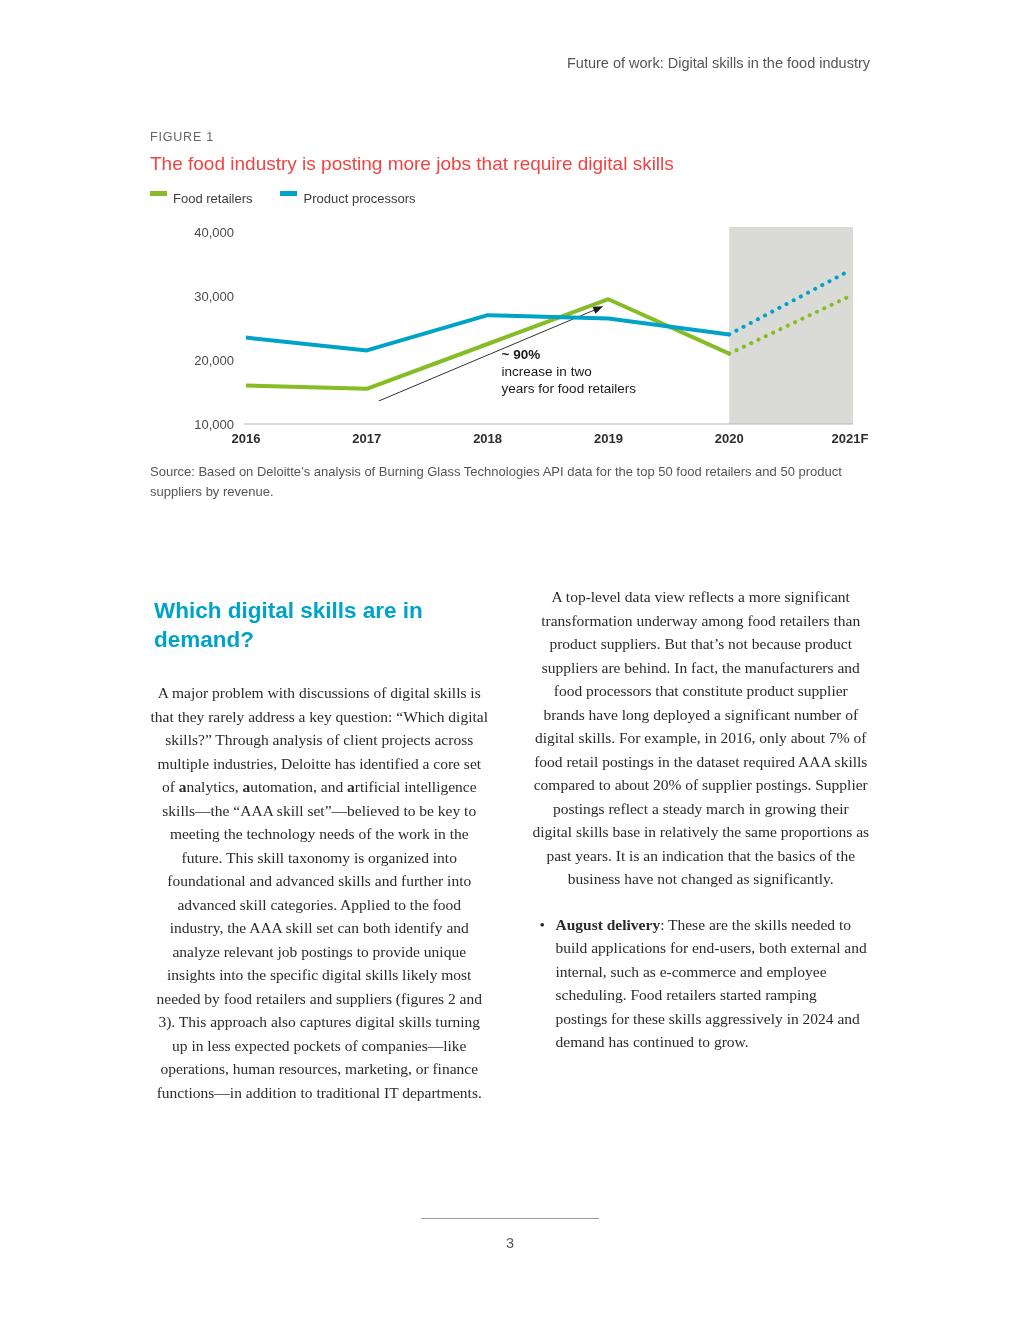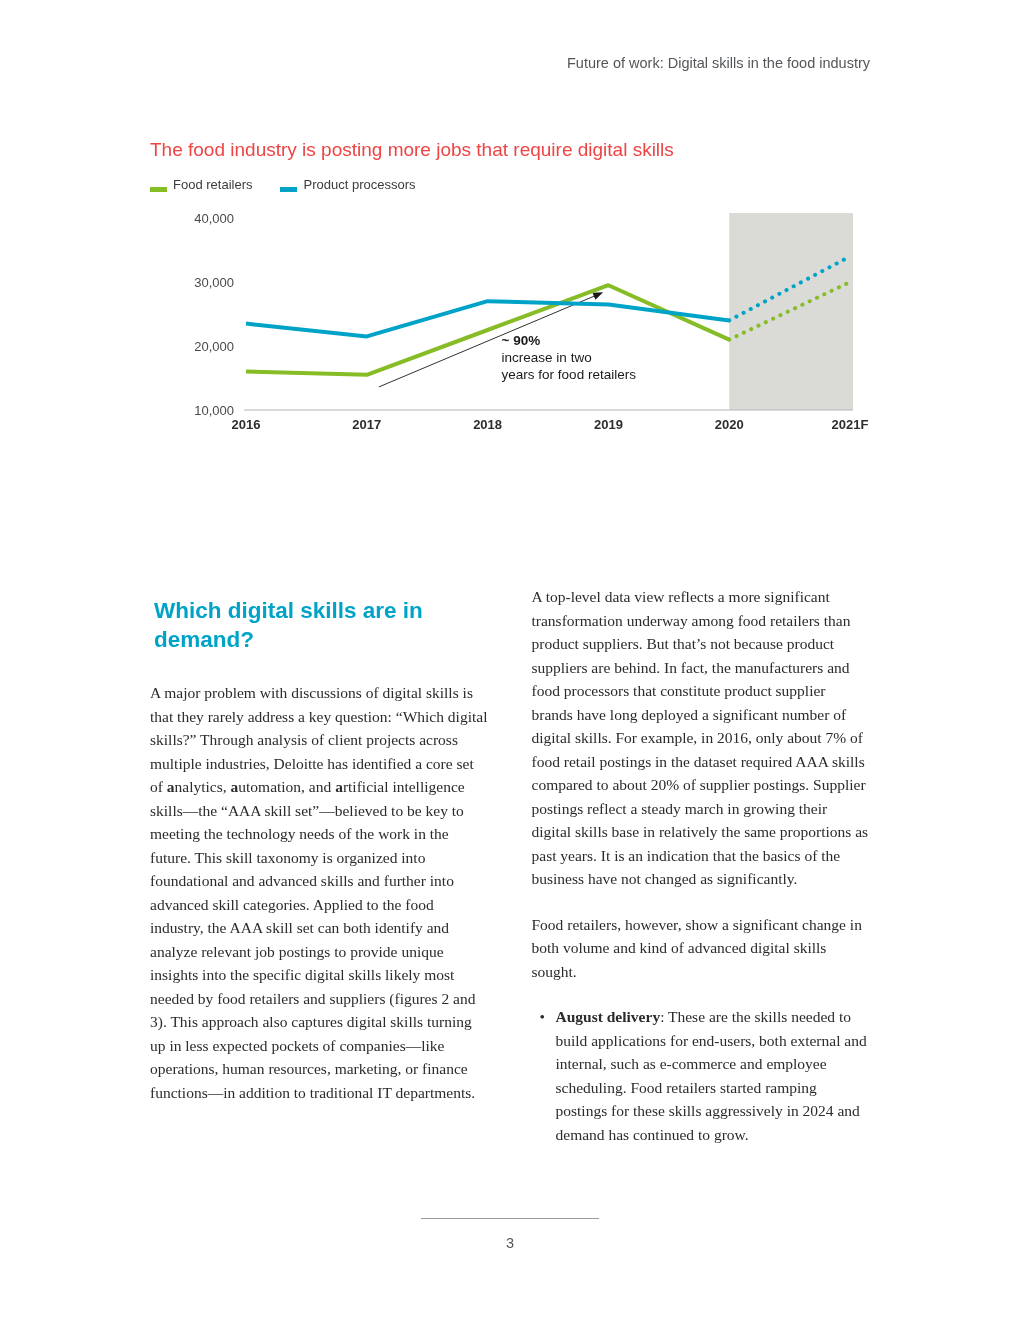--- a/index.html
+++ b/index.html
@@ -39,21 +39,21 @@
     font-weight: 400;
     color: #ef4444;
     margin: 9px 0 16px 0;
   }
   .legend {
     display: flex; align-items: center; gap: 28px;
     font-family: "Liberation Sans", sans-serif;
     font-size: 13px; color: #3c3c3c;
     margin-bottom: 12px;
   }
-  .legend-item { display: flex; align-items: flex-end; gap: 6px; }
+  .legend-item { display: flex; align-items: flex-start; gap: 6px; }
   .swatch { display: inline-block; width: 17px; height: 5px; }
 
   .chart-wrap { position: relative; width: 720px; }
   .y-tick   { font-family: "Liberation Sans", sans-serif; font-size: 13px; fill: #4a4a4a; }
   .x-tick   { font-family: "Liberation Sans", sans-serif; font-size: 13px; font-weight: 700; fill: #2e2e2e; }
   .ann-bold { font-family: "Liberation Sans", sans-serif; font-size: 13.5px; font-weight: 700; fill: #1a1a1a; }
   .ann      { font-family: "Liberation Sans", sans-serif; font-size: 13.5px; fill: #1a1a1a; }
 
   .note, .source {
     font-family: "Liberation Sans", sans-serif;
@@ -78,20 +78,21 @@
     font-weight: 700;
     line-height: 1.27;
     color: #00a3c8;
     margin: 14px 0 27px 4px;
   }
   .body-p {
     font-size: 15.5px;
     line-height: 23.5px;
     margin: 0 0 22px 0;
     color: #2b2b2b;
+    text-align: center;
   }
   .col-right .body-p:first-child { margin-top: 2px; }
   .bullet-list { list-style: none; margin: 0; padding: 0 0 0 24px; }
   .bullet-item {
     position: relative;
     font-size: 15.5px;
     line-height: 23.5px;
   }
   .bullet-item::before {
     content: "\2022";
@@ -112,20 +113,21 @@
 </head>
 <body>
 
 <div class="page">
 
   <div class="running-header">
     <span>Future of work: Digital skills in the food industry</span>
   </div>
 
   <section class="figure">
+    <div class="fig-label">FIGURE 1</div>
     <h1 class="fig-title">The food industry is posting more jobs that require digital skills</h1>
 
     <div class="legend">
       <span class="legend-item">
         <span class="swatch" id="swatch-0" style="background: rgb(134, 188, 37);"></span>
         <span>Food retailers</span>
       </span>
       <span class="legend-item">
         <span class="swatch" id="swatch-1" style="background: rgb(0, 163, 200);"></span>
         <span>Product processors</span>
@@ -151,30 +153,30 @@
           <polyline points="96,167.60000000000002 216.8,170.8 337.6,126 458.4,81.19999999999999 579.2,135.6" fill="none" stroke="#86BC25" stroke-width="4" stroke-linejoin="round"></polyline>
           <polyline points="579.2,135.6 700,78" fill="none" stroke="#86BC25" stroke-width="4" stroke-linecap="round" stroke-dasharray="0.1 8"></polyline>
           <polyline points="96,119.60000000000001 216.8,132.4 337.6,97.2 458.4,100.4 579.2,116.4" fill="none" stroke="#00A3C8" stroke-width="4" stroke-linejoin="round"></polyline>
           <polyline points="579.2,116.4 700,52.400000000000006" fill="none" stroke="#00A3C8" stroke-width="4" stroke-linecap="round" stroke-dasharray="0.1 8"></polyline>
           <text x="351.6" y="140.72" class="ann-bold">~ 90%</text>
           <text x="351.6" y="157.72" class="ann">increase in two</text>
           <text x="351.6" y="174.72" class="ann">years for food retailers</text>
         </svg>
     </div>
 
+    <p class="source">Source: Based on Deloitte’s analysis of Burning Glass Technologies API data for the top 50 food retailers and 50 product suppliers by revenue.</p>
   </section>
 
   <section class="columns">
     <div class="col col-left">
       <h2 class="section-heading">Which digital skills are in demand?</h2>
       <p class="body-p"><span>A major problem with discussions of digital skills is that they rarely address a key question: “Which digital skills?” Through analysis of client projects across multiple industries, Deloitte has identified a core set of </span><b>a</b><span>nalytics, </span><b>a</b><span>utomation, and </span><b>a</b><span>rtificial intelligence skills—the “AAA skill set”—believed to be key to meeting the technology needs of the work in the future. This skill taxonomy is organized into foundational and advanced skills and further into advanced skill categories. Applied to the food industry, the AAA skill set can both identify and analyze relevant job postings to provide unique insights into the specific digital skills likely most needed by food retailers and suppliers (figures 2 and 3). This approach also captures digital skills turning up in less expected pockets of companies—like operations, human resources, marketing, or finance functions—in addition to traditional IT departments.</span></p>
     </div>
     <div class="col col-right">
       <p class="body-p">A top-level data view reflects a more significant transformation underway among food retailers than product suppliers. But that’s not because product suppliers are behind. In fact, the manufacturers and food processors that constitute product supplier brands have long deployed a significant number of digital skills. For example, in 2016, only about 7% of food retail postings in the dataset required AAA skills compared to about 20% of supplier postings. Supplier postings reflect a steady march in growing their digital skills base in relatively the same proportions as past years. It is an indication that the basics of the business have not changed as significantly.</p>
-      <p class="body-p">Food retailers, however, show a significant change in both volume and kind of advanced digital skills sought.</p>
       <ul class="bullet-list">
         <li class="bullet-item"><b>August delivery</b><span>: These are the skills needed to build applications for end-users, both external and internal, such as e-commerce and employee scheduling. Food retailers started ramping postings for these skills aggressively in 2024 and demand has continued to grow.</span></li>
       </ul>
     </div>
   </section>
 
   <footer class="page-footer">
     <div class="footer-rule"></div>
     <div class="page-number">3</div>
   </footer>

